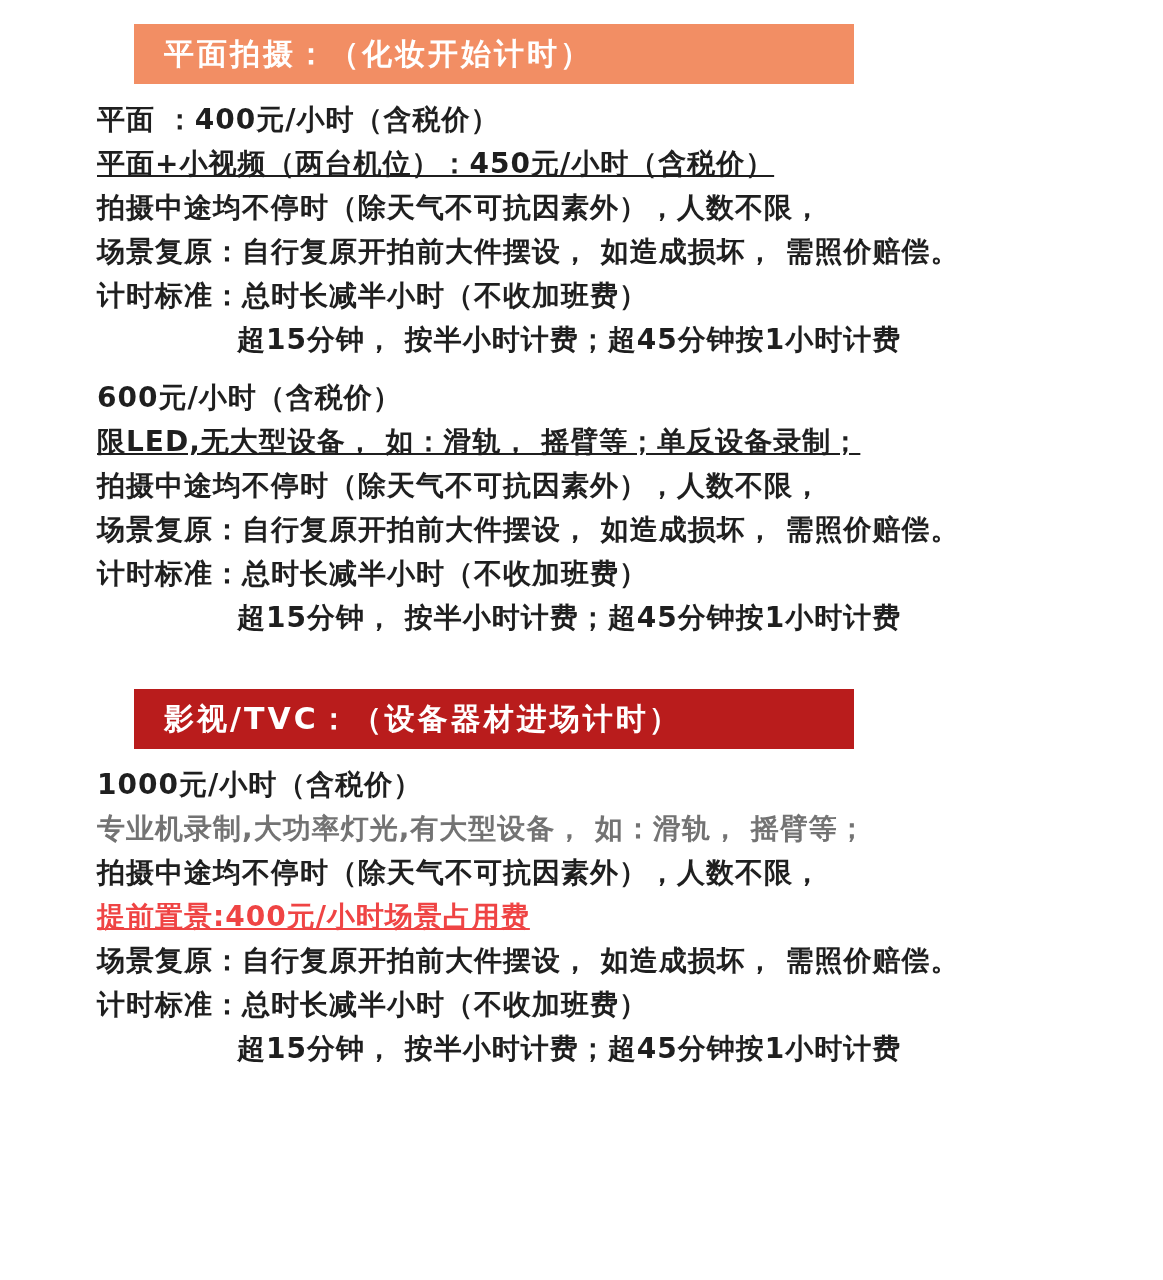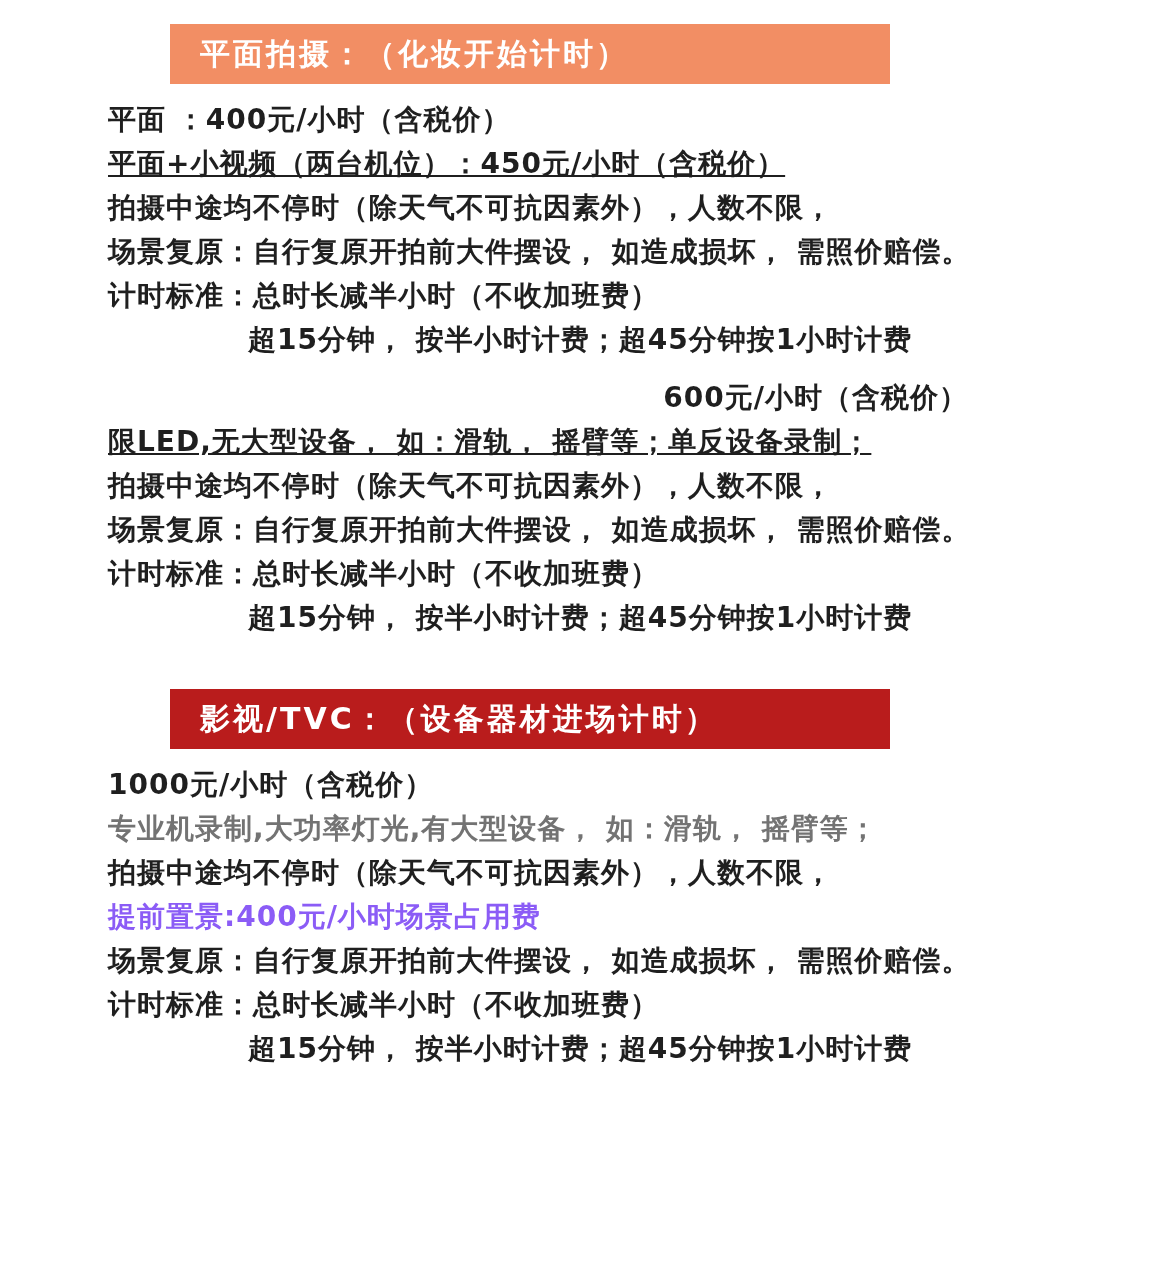--- a/index.html
+++ b/index.html
@@ -9,38 +9,38 @@
   }
   .page {
     position: relative;
     width: 1163px;
     height: 1280px;
     margin: 0 auto;
     background: #ffffff;
     overflow: hidden;
     font-family: "DejaVu Sans", sans-serif;
   }
-  .section { display: block; padding-left: 36px; }
+  .section { display: block; }
   .section-bar {
     margin-left: 134px;
     width: 690px;
     height: 60px;
     padding-left: 30px;
     display: flex;
     align-items: center;
     box-sizing: content-box;
   }
   .section-bar .title {
     font-size: 30px;
     font-weight: 700;
     letter-spacing: 3px;
     white-space: nowrap;
   }
   .section-lines {
-    margin-left: 72px;
+    margin-left: 97px;
     margin-top: 14px;
     width: 860px;
   }
   .line {
     margin: 0;
     font-size: 28px;
     font-weight: 700;
     line-height: 44px;
     letter-spacing: 1px;
     white-space: nowrap;
@@ -70,21 +70,21 @@
   <p class="line" style="color: rgb(31, 31, 31);">场景复原：自行复原开拍前大件摆设， 如造成损坏， 需照价赔偿。</p>
 
   <p class="line" style="color: rgb(31, 31, 31);">计时标准：总时长减半小时（不收加班费）</p>
 
   <p class="line indent" style="color: rgb(31, 31, 31);">超15分钟， 按半小时计费；超45分钟按1小时计费</p>
 </div>
   </div>
 
   <div class="section">
     <div class="section-lines">
-  <p class="line" style="color: rgb(31, 31, 31); text-align: right;">600元/小时（含税价）</p>
+  <p class="line" style="color: rgb(31, 31, 31);">600元/小时（含税价）</p>
 
   <p class="line" style="color: rgb(31, 31, 31); text-decoration: underline;">限LED,无大型设备， 如：滑轨， 摇臂等；单反设备录制；</p>
 
   <p class="line" style="color: rgb(31, 31, 31);">拍摄中途均不停时（除天气不可抗因素外），人数不限，</p>
 
   <p class="line" style="color: rgb(31, 31, 31);">场景复原：自行复原开拍前大件摆设， 如造成损坏， 需照价赔偿。</p>
 
   <p class="line" style="color: rgb(31, 31, 31);">计时标准：总时长减半小时（不收加班费）</p>
 
   <p class="line indent" style="color: rgb(31, 31, 31);">超15分钟， 按半小时计费；超45分钟按1小时计费</p>
@@ -95,21 +95,21 @@
     <div class="section-bar" style="background: #b91c1c;">
       <span class="title" style="color: rgb(255, 255, 255);">影视/TVC：（设备器材进场计时）</span>
     </div>
     <div class="section-lines">
   <p class="line" style="color: rgb(31, 31, 31);">1000元/小时（含税价）</p>
 
   <p class="line" style="color: #737373;">专业机录制,大功率灯光,有大型设备， 如：滑轨， 摇臂等；</p>
 
   <p class="line" style="color: rgb(31, 31, 31);">拍摄中途均不停时（除天气不可抗因素外），人数不限，</p>
 
-  <p class="line" style="color: #8b5cf6;">提前置景:400元/小时场景占用费</p>
+  <p class="line" style="color: #ef4444; text-decoration: underline;">提前置景:400元/小时场景占用费</p>
 
 
   <p class="line" style="color: rgb(31, 31, 31);">场景复原：自行复原开拍前大件摆设， 如造成损坏， 需照价赔偿。</p>
 
   <p class="line" style="color: rgb(31, 31, 31);">计时标准：总时长减半小时（不收加班费）</p>
 
   <p class="line indent" style="color: rgb(31, 31, 31);">超15分钟， 按半小时计费；超45分钟按1小时计费</p>
 </div>
   </div>
 </div>

